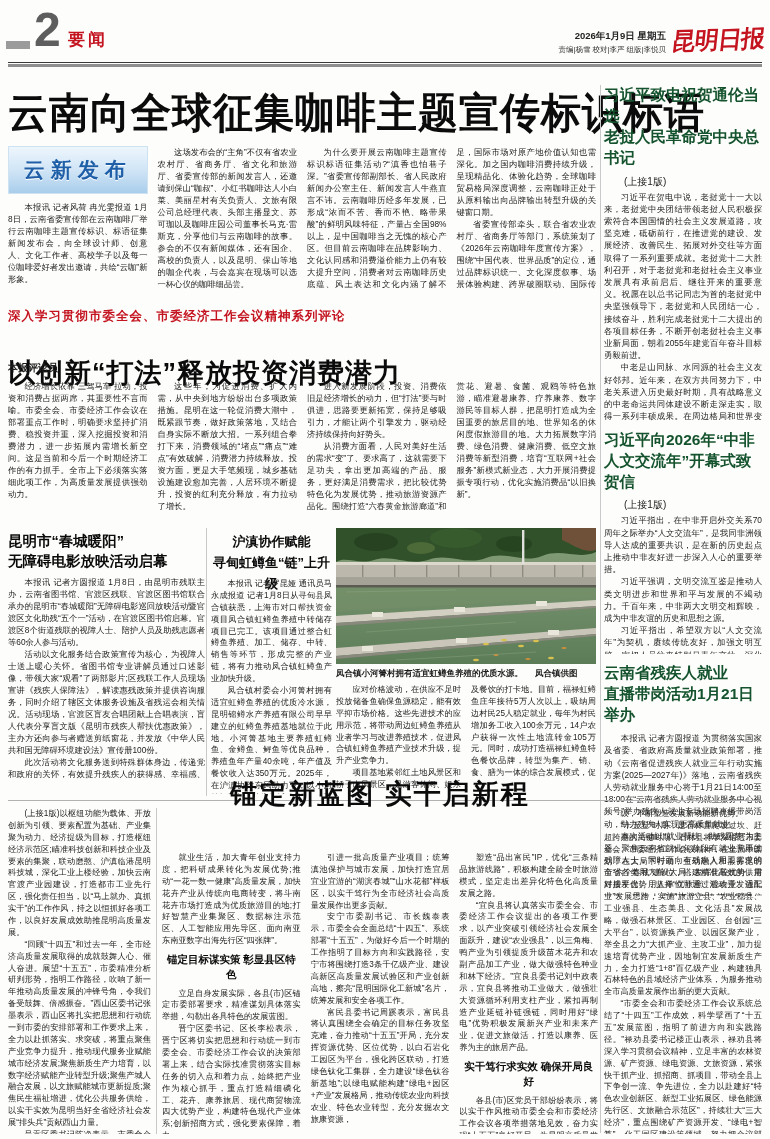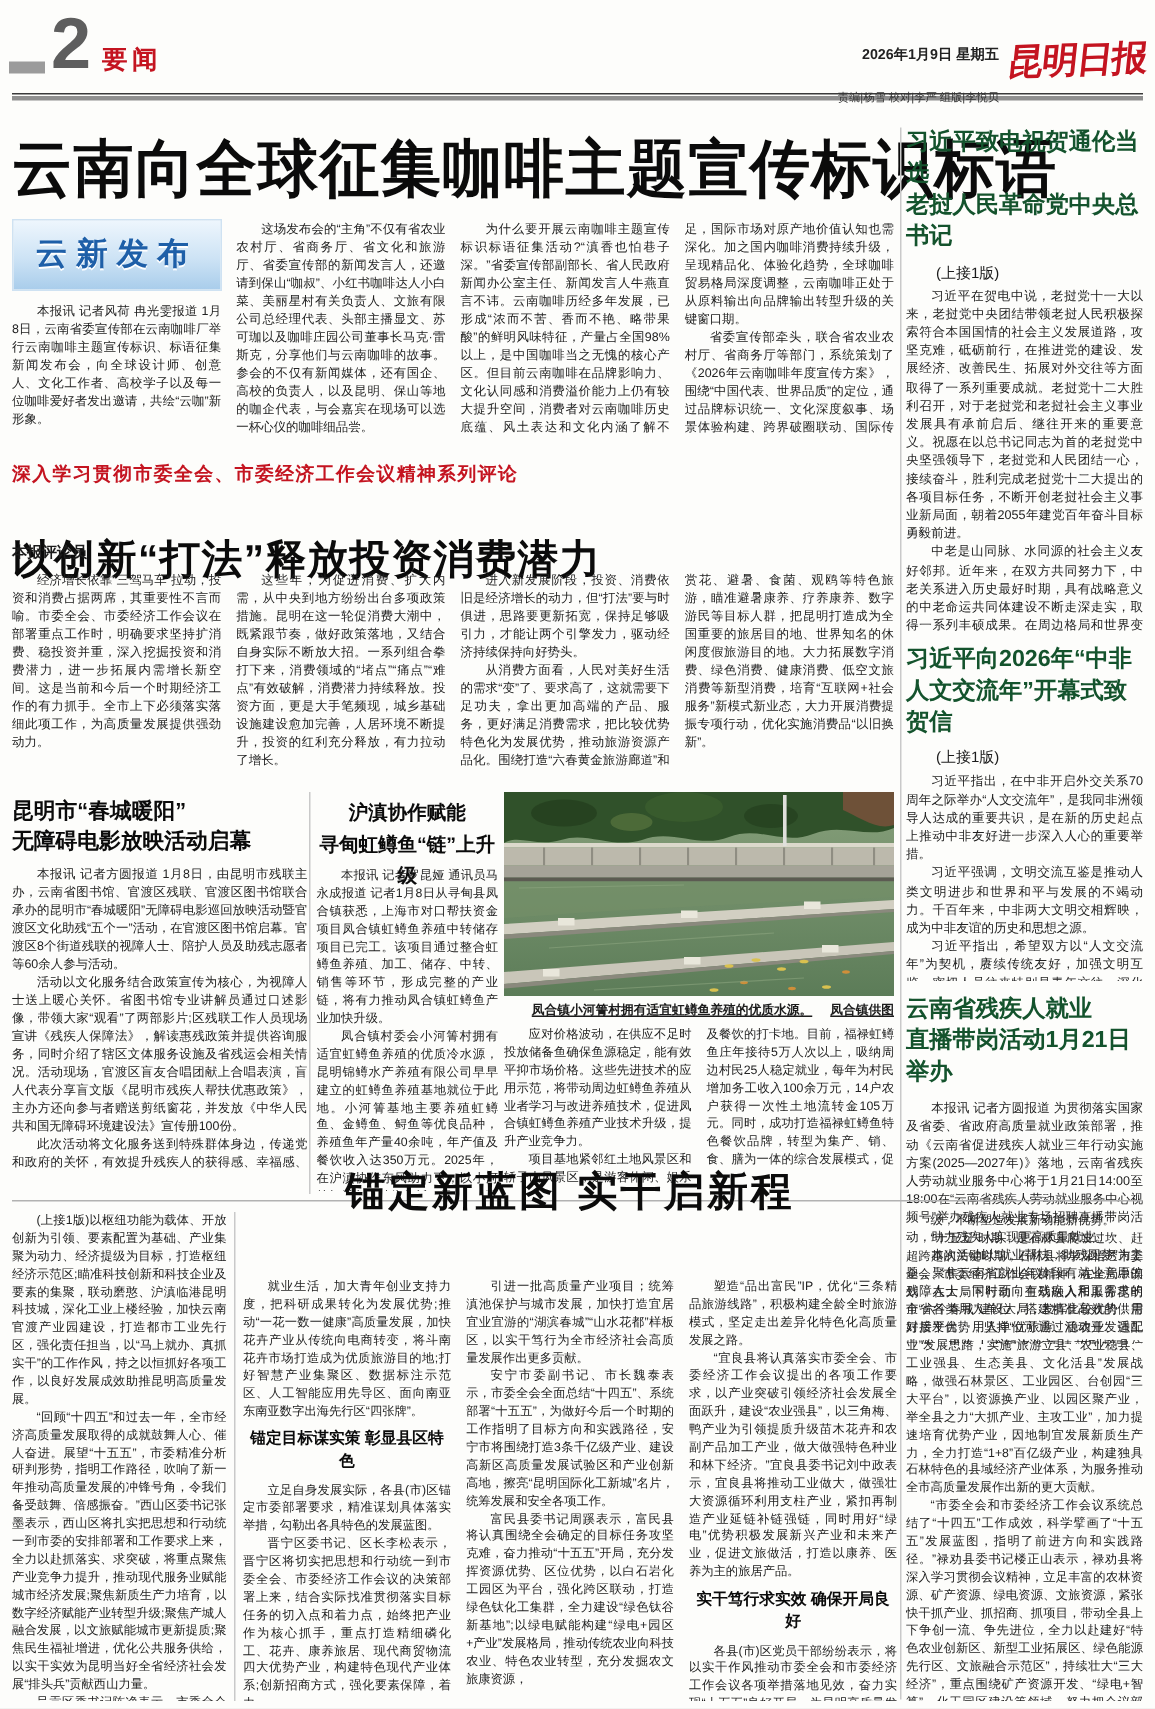--- a/index.html
+++ b/index.html
@@ -7,21 +7,21 @@
         font-family:"Liberation Sans","DejaVu Sans",sans-serif;color:#1c1c1c;overflow:hidden;}
   .abs{position:absolute;}
   
   .hdr-dash{left:6px;top:41px;width:24px;height:8px;background:#9b9b9b;}
   .hdr-num{left:34px;top:6px;font-size:48px;font-weight:800;color:#5e5e5e;line-height:1;}
   .hdr-sec{left:68px;top:28px;font-size:17px;font-weight:900;color:#c41420;letter-spacing:3px;}
   .hdr-thin{left:8px;top:62px;width:754px;height:1px;background:#3a3a3a;}
   .hdr-rule{left:8px;top:64px;width:754px;height:3px;background:#8f8f8f;}
   .hdr-right{right:104px;top:30px;text-align:right;}
   .hdr-date{font-size:9.5px;font-weight:700;color:#222;}
-  .hdr-staff{font-size:7.5px;color:#333;margin-top:17px;}
+  .hdr-staff{font-size:7.5px;color:#333;margin-top:2px;}
   .hdr-logo{right:6px;top:24px;width:96px;font-size:24px;font-weight:900;color:#c41420;
             transform:skewX(-8deg) rotate(-2deg);letter-spacing:-1px;text-align:right;}
   
   .bodytext{font-size:8.3px;line-height:1.45;overflow:hidden;color:#222;}
   .bodytext p{margin:0;text-indent:2em;text-align:justify;}
   .cols4{column-count:4;column-gap:10px;}
   .cols2{column-count:2;column-gap:10px;}
   .vrule{width:1px;background:#c9c9c9;}
   .hrule{height:1px;background:#b2b2b2;}
   
@@ -44,21 +44,21 @@
   .eco-h{left:8px;top:324px;font-size:27px;font-weight:900;color:#0b0b0b;letter-spacing:1px;margin-top:31px;}
   .eco-byline{left:8px;top:361px;font-size:10px;font-weight:700;}
   .eco-cols{left:8px;top:380px;width:588px;height:142px;}
   
   .movie-h{left:8px;top:531px;width:200px;font-size:14.5px;font-weight:900;line-height:1.4;color:#0b0b0b;}
   .movie-body{left:8px;top:576px;width:197px;height:204px;}
   
   .fish-h{left:211px;top:532px;width:121px;text-align:center;font-size:13px;font-weight:900;line-height:1.6;color:#0b0b0b;}
   .fish-left{left:211px;top:578px;width:121px;height:216px;font-size:8.2px;}
   .fish-photo{left:336px;top:528px;width:260px;height:136px;}
-  .fish-cap{left:336px;top:668px;width:260px;font-size:8.5px;font-weight:700;display:flex;justify-content:flex-end;gap:12px;text-decoration:underline;}
+  .fish-cap{left:336px;top:668px;width:260px;font-size:8.5px;font-weight:700;display:flex;gap:12px;}
   .fish-bottom{left:336px;top:684px;width:260px;height:112px;font-size:8.2px;}
   
   .bp-jump{left:8px;top:808px;width:143px;height:326px;font-size:8.2px;}
   .bp-h{left:162px;top:776px;width:436px;text-align:center;font-size:27px;font-weight:900;letter-spacing:2px;color:#0b0b0b;}
   .bp-cols{left:162px;top:852px;width:436px;height:282px;display:flex;gap:10px;}
   .bpcol{width:139px;height:282px;overflow:hidden;font-size:8.2px;}
   .subhead{font-size:10.5px;font-weight:900;text-align:center;margin:5px 0;color:#0b0b0b;}
   .bp-right{left:604px;top:808px;width:158px;height:326px;font-size:8.2px;}
 </style>
 </head>

